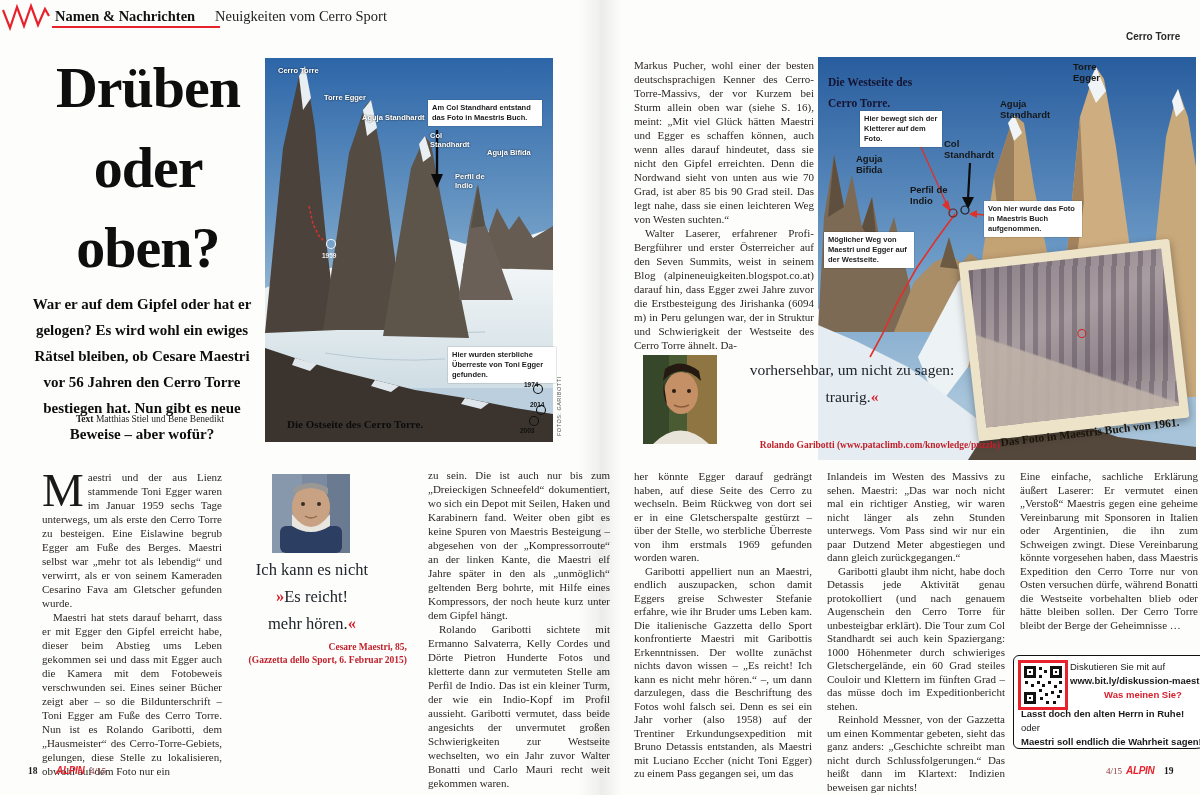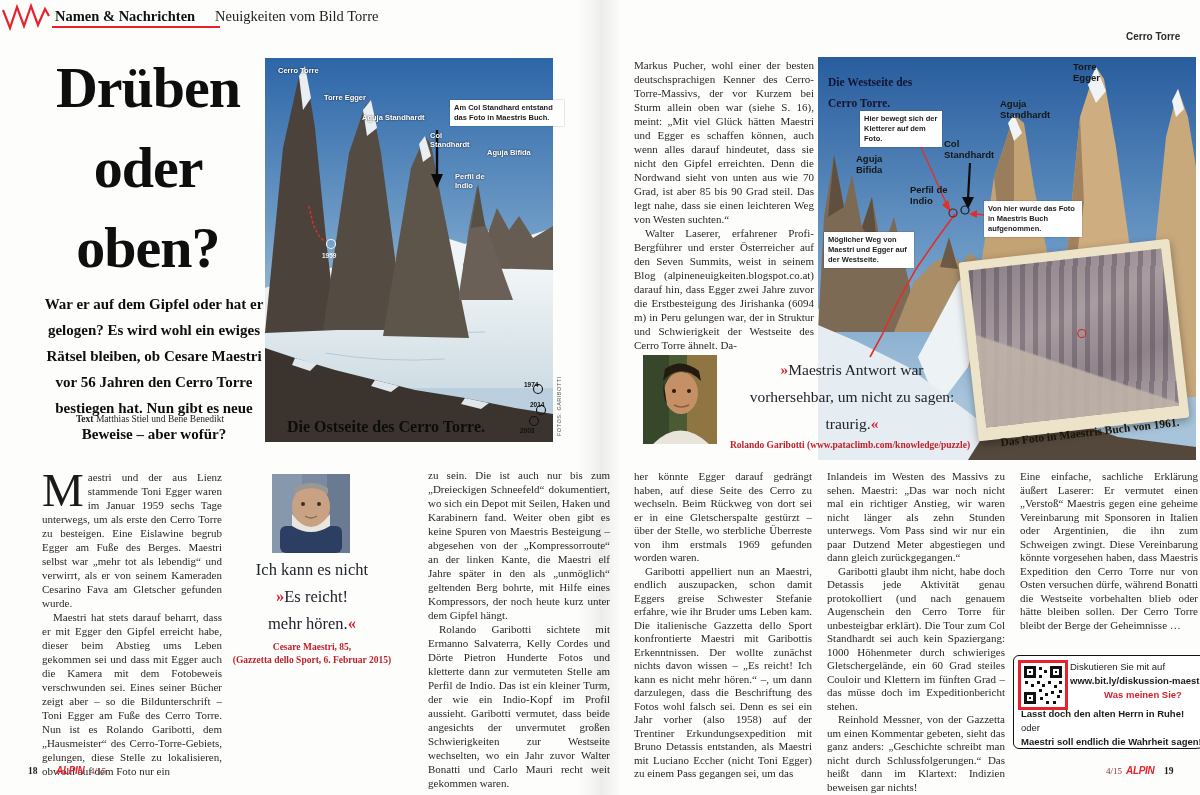--- a/index.html
+++ b/index.html
@@ -18,27 +18,27 @@
   .byline b{font-weight:bold;}
   
   .body-col{font-family:"Liberation Serif",serif;font-size:11px;line-height:14px;color:#2c2722;text-align:justify;}
   .body-col p{margin:0;text-indent:11px;}
   .body-col p.np{text-indent:0;}
   .dropcap{float:left;font-size:47px;line-height:39px;padding:1px 4px 0 0;color:#1a1a1a;}
   
   .quote{font-family:"Liberation Serif",serif;color:#20242b;text-align:center;}
   .quote .ql{display:block;}
   .gmark{color:#d6212e;font-weight:bold;}
-  .attr{font-family:"Liberation Serif",serif;font-weight:bold;color:#c01f2a;text-align:center;}
+  .attr{font-family:"Liberation Serif",serif;font-weight:bold;color:#c01f2a;text-align:right;}
   
   .ph-label{font-family:"Liberation Sans",sans-serif;font-weight:bold;font-size:7.5px;line-height:1.2;color:#fff;text-shadow:0 0 2px rgba(0,0,0,.85);}
   .rk-label{font-family:"Liberation Sans",sans-serif;font-weight:bold;font-size:9.5px;line-height:1.15;color:#161616;}
   .callout{background:#fff;font-family:"Liberation Sans",sans-serif;font-weight:bold;font-size:7.5px;line-height:1.35;color:#1c1c1c;padding:3px 4px;box-shadow:0 0 1px rgba(0,0,0,.5);}
   .yr{font-family:"Liberation Sans",sans-serif;font-weight:bold;font-size:6.5px;color:#101010;}
-  .photo-caption{font-family:"Liberation Serif",serif;font-weight:bold;font-size:16px;color:#0c0c0c;}
+  .photo-caption{font-family:"Liberation Serif",serif;font-weight:bold;font-size:11px;color:#0c0c0c;}
   .credit{font-family:"Liberation Sans",sans-serif;font-size:5.5px;color:#555;letter-spacing:.5px;}
   .kicker{font-family:"Liberation Sans",sans-serif;font-weight:bold;font-size:10px;color:#2b2b2b;}
   
   .polaroid{background:#ede3c9;border-radius:3px;box-shadow:0 3px 8px rgba(0,0,0,.35);padding:9px 9px 13px 9px;}
   .polaroid-photo{width:100%;height:100%;background:
      linear-gradient(205deg, rgba(0,0,0,0) 62%, rgba(190,178,168,.9) 63%),
      repeating-linear-gradient(97deg, rgba(55,45,58,.30) 0 5px, rgba(0,0,0,0) 5px 13px),
      linear-gradient(160deg,#8d8189 0%,#a99da1 40%,#8f8289 70%,#b0a6a8 100%);position:relative;}
   .red-dot{position:absolute;width:7px;height:7px;border:1.5px solid #d02020;border-radius:50%;}
   .pol-caption{font-family:"Liberation Serif",serif;font-weight:bold;font-size:11.5px;color:#1c1408;}
@@ -56,29 +56,29 @@
 </style>
 </head>
 <body>
 
 <div id="spread">
 
   <svg class="abs" style="left:2px;top:3px;" width="48" height="28" viewBox="0 0 48 28">
     <polyline points="1,7 8,25 15,4 22,23 29,3 36,22 43,6 47,13" fill="none" stroke="#e8222d" stroke-width="2.2"></polyline>
   </svg>
   <div class="abs hdr-title" style="left:55px;top:8px;"><b>Namen &amp; Nachrichten</b></div>
-  <div class="abs hdr-sub" style="left:215px;top:8px;">Neuigkeiten vom Bild Torre</div>
+  <div class="abs hdr-sub" style="left:215px;top:8px;">Neuigkeiten vom Cerro Sport</div>
   <div class="abs red-rule" style="left:52px;top:26px;width:168px;"></div>
 
   <div class="abs headline" style="left:32px;top:48px;width:232px;">
     <div>Drüben</div>
     <div>oder</div>
     <div>oben?</div>
   </div>
-  <div class="abs standfirst" style="left:40px;top:291px;width:228px;">War er auf dem Gipfel oder hat er gelogen? Es wird wohl ein ewiges Rätsel bleiben, ob Cesare Maestri vor 56 Jahren den Cerro Torre bestiegen hat. Nun gibt es neue Beweise – aber wofür?</div>
+  <div class="abs standfirst" style="left:28px;top:291px;width:228px;">War er auf dem Gipfel oder hat er gelogen? Es wird wohl ein ewiges Rätsel bleiben, ob Cesare Maestri vor 56 Jahren den Cerro Torre bestiegen hat. Nun gibt es neue Beweise – aber wofür?</div>
   <div class="abs byline" style="left:36px;top:414px;width:228px;">
     <b>Text</b>&nbsp;<span>Matthias Stiel und Bene Benedikt</span>
   </div>
 
   <div class="abs" style="left:265px;top:58px;width:288px;height:384px;">
     <svg width="288" height="384" viewBox="0 0 288 384">
       <defs>
         <linearGradient id="skyL" x1="0" y1="0" x2="0" y2="1">
           <stop offset="0" stop-color="#2d66a8"></stop>
             <stop offset="0.45" stop-color="#6f9cc6"></stop>
@@ -114,21 +114,22 @@
       <circle cx="276" cy="352" r="4.5" fill="none" stroke="#111" stroke-width="1.1"></circle>
       <circle cx="269" cy="363" r="4.5" fill="none" stroke="#111" stroke-width="1.1"></circle>
     </svg>
   </div>
   <div class="abs ph-label" style="left:278px;top:66px;">Cerro Torre</div>
   <div class="abs ph-label" style="left:324px;top:93px;">Torre Egger</div>
   <div class="abs ph-label" style="left:362px;top:113px;">Aguja Standhardt</div>
   <div class="abs ph-label" style="left:430px;top:131px;width:46px;">Col Standhardt</div>
   <div class="abs ph-label" style="left:487px;top:148px;">Aguja Bifida</div>
   <div class="abs ph-label" style="left:455px;top:172px;width:40px;">Perfil de Indio</div>
-  <div class="abs callout" style="left:428px;top:100px;width:106px;margin-left:22px;">Am Col Standhard entstand das Foto in Maestris Buch.</div>
+  <div class="abs callout" style="left:428px;top:100px;width:106px;">Am Col Standhard entstand das Foto in Maestris Buch.</div>
+  <div class="abs callout" style="left:448px;top:347px;width:100px;">Hier wurden sterbliche Überreste von Toni Egger gefunden.</div>
   <div class="abs yr" style="left:322px;top:252px;color:#f0f0f0;">1959</div>
   <div class="abs yr" style="left:524px;top:381px;">1974</div>
   <div class="abs yr" style="left:530px;top:401px;">2014</div>
   <div class="abs yr" style="left:520px;top:427px;">2003</div>
   <div class="abs photo-caption" style="left:287px;top:418px;">Die Ostseite des Cerro Torre.</div>
   <div class="abs credit" style="left:556px;top:436px;transform:rotate(-90deg);transform-origin:0 0;width:72px;">FOTOS: GARIBOTTI</div>
 
   <div class="abs body-col" style="left:42px;top:470px;width:180px;">
     <p class="np"><span class="dropcap">M</span><span>aestri und der aus Lienz stammende Toni Egger waren im Januar 1959 sechs Tage unterwegs, um als erste den Cerro Torre zu besteigen. Eine Eislawine begrub Egger am Fuße des Berges. Maestri selbst war „mehr tot als lebendig“ und verwirrt, als er von seinem Kameraden Cesarino Fava am Gletscher gefunden wurde.</span></p>
     <p>Maestri hat stets darauf beharrt, dass er mit Egger den Gipfel erreicht habe, dieser beim Abstieg ums Leben gekommen sei und dass mit Egger auch die Kamera mit dem Fotobeweis verschwunden sei. Eines seiner Bücher zeigt aber – so die Bildunterschrift – Toni Egger am Fuße des Cerro Torre. Nun ist es Rolando Garibotti, dem „Hausmeister“ des Cerro-Torre-Gebiets, gelungen, diese Stelle zu lokalisieren, obwohl auf dem Foto nur ein</p>
@@ -236,21 +237,20 @@
       <ellipse cx="38" cy="38" rx="17" ry="21" fill="#c69067"></ellipse>
       <path d="M20,26 Q38,6 58,26 L56,16 Q38,2 22,14 Z" fill="#241a12"></path>
       <path d="M21,26 Q19,42 24,50 L21,30 Z" fill="#241a12"></path>
       <circle cx="31" cy="36" r="2" fill="#2a1d14"></circle>
       <circle cx="46" cy="36" r="2" fill="#2a1d14"></circle>
       <path d="M31,50 Q38,54 46,50" stroke="#8a5c3c" fill="none" stroke-width="1.5"></path>
     </svg>
   </div>
 
   <div class="abs quote" style="left:712px;top:356px;width:280px;font-size:15.5px;line-height:27px;">
-    <span class="ql"><span class="gmark">»</span><span>Maestris Antwort war</span></span>
     <span class="ql">vorhersehbar, um nicht zu sagen:</span>
     <span class="ql"><span>traurig.</span><span class="gmark">«</span></span>
   </div>
   <div class="abs attr" style="left:700px;top:440px;width:300px;font-size:9.5px;">Rolando Garibotti (www.pataclimb.com/knowledge/puzzle)</div>
 
   <div class="abs body-col" style="left:634px;top:470px;width:178px;line-height:13.5px;">
     <p class="np">her könnte Egger darauf gedrängt haben, auf diese Seite des Cerro zu wechseln. Beim Rückweg von dort sei er in eine Gletscherspalte gestürzt – über der Stelle, wo sterbliche Überreste von ihm erstmals 1969 gefunden worden waren.</p>
     <p>Garibotti appelliert nun an Maestri, endlich auszupacken, schon damit Eggers greise Schwester Stefanie erfahre, wie ihr Bruder ums Leben kam. Die italienische Gazzetta dello Sport konfrontierte Maestri mit Garibottis Erkenntnissen. Der wollte zunächst nichts davon wissen – „Es reicht! Ich kann es nicht mehr hören.“ –, um dann darzulegen, dass die Beschriftung des Fotos wohl falsch sei. Denn es sei ein Jahr vorher (also 1958) auf der Trentiner Erkundungsexpedition mit Bruno Detassis entstanden, als Maestri mit Luciano Eccher (nicht Toni Egger) zu einem Pass gegangen sei, um das</p>
   </div>
   <div class="abs body-col" style="left:827px;top:470px;width:178px;line-height:13.5px;">

